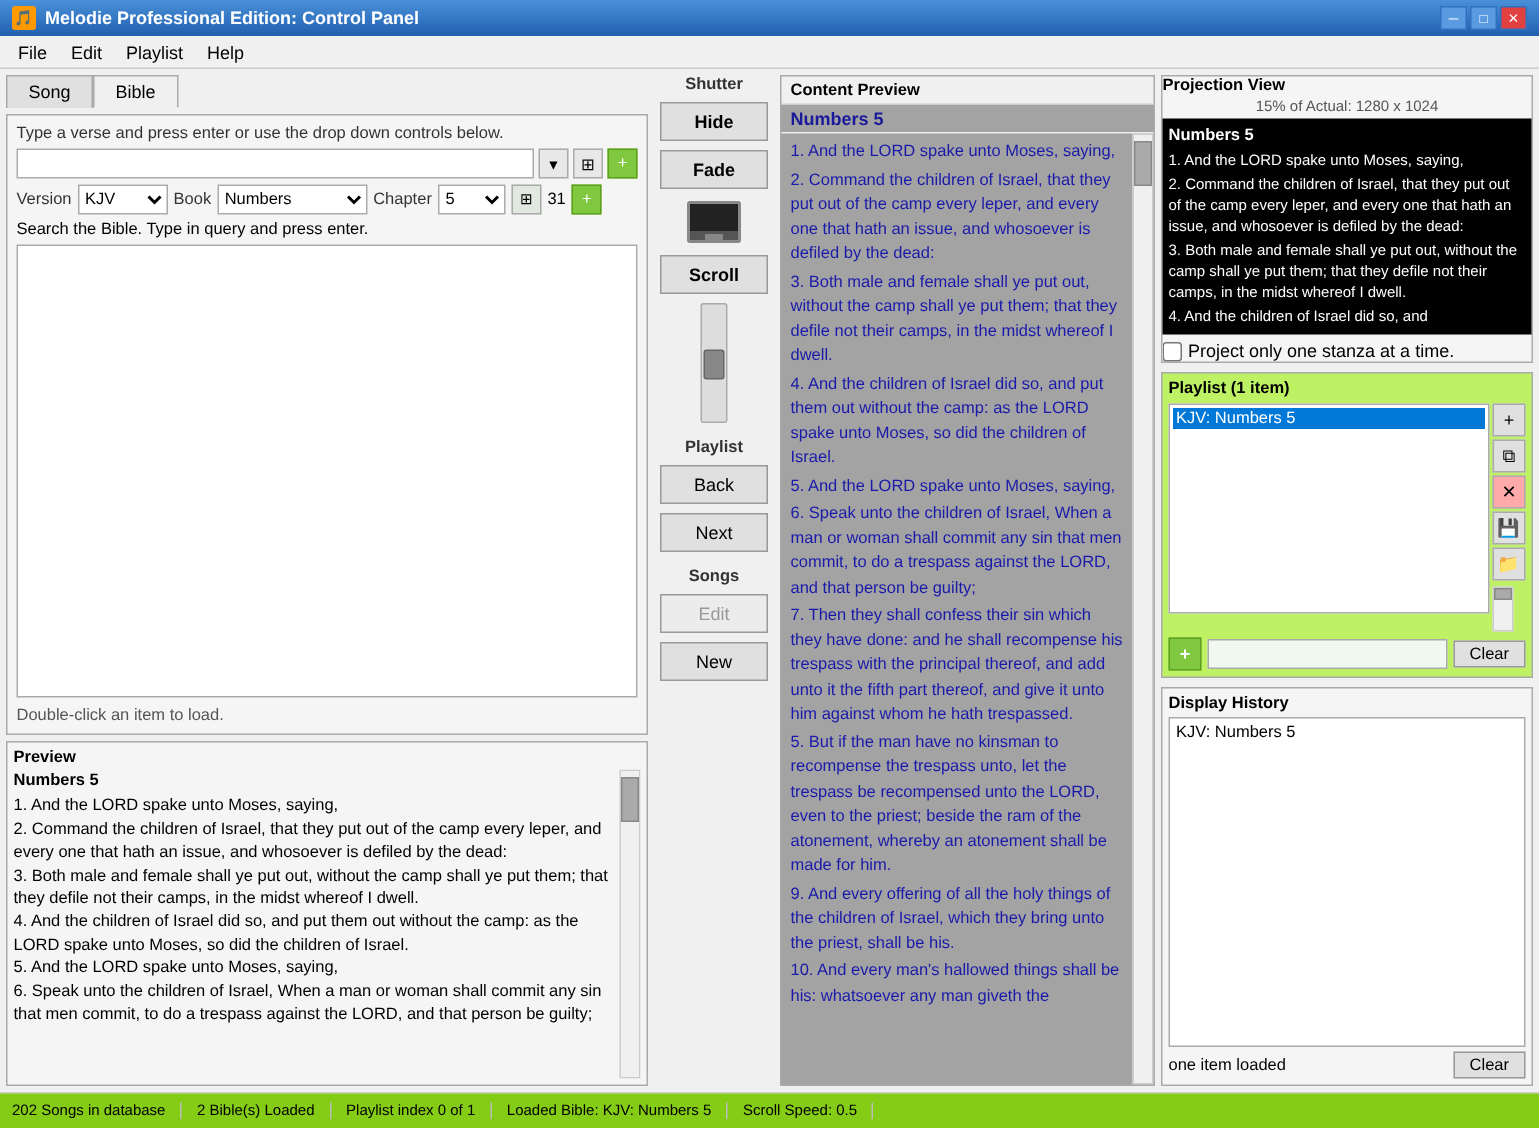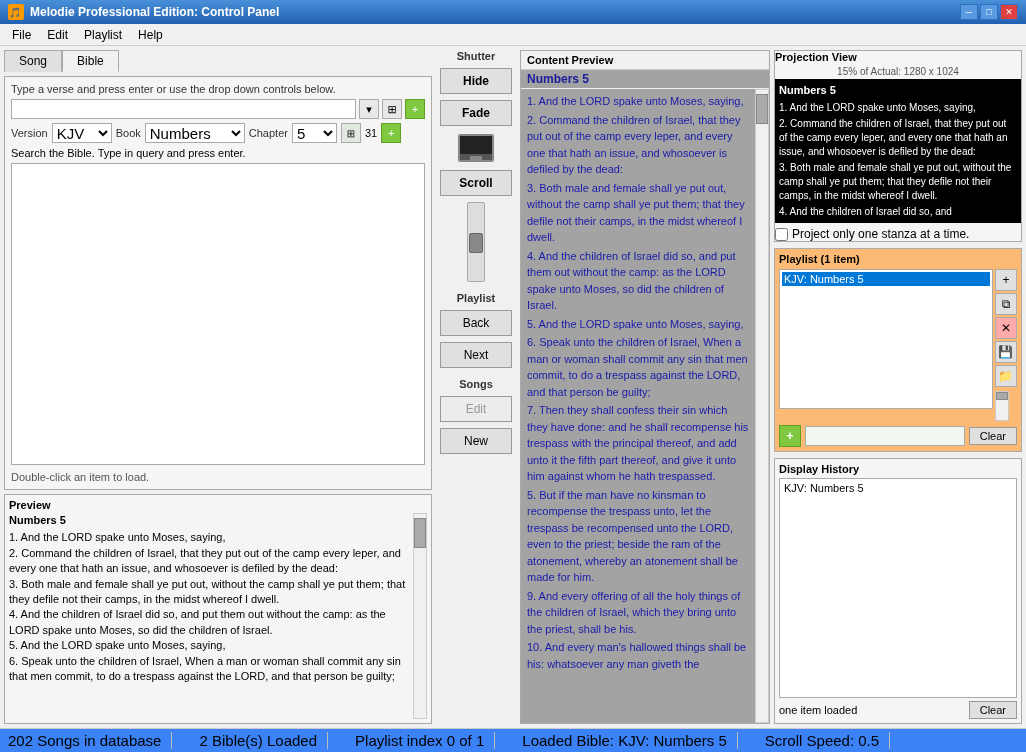--- a/index.html
+++ b/index.html
@@ -123,21 +123,21 @@
     }
     .icon-btn.green { background: #80c840; color: white; border-color: #60a020; }
     .selectors-row {
       display: flex;
       align-items: center;
       gap: 4px;
     }
     .label-sm { font-size: 11px; color: #333; }
     select {
       height: 20px;
-      font-size: 15px;
+      font-size: 11px;
       border: 1px solid #aaa;
       background: white;
     }
     .select-version { width: 60px; }
     .select-book { width: 100px; }
     .select-chapter { width: 45px; }
     .verse-count { font-size: 11px; }
     .icon-btn-small {
       width: 20px; height: 20px;
       font-size: 10px;
@@ -288,21 +288,21 @@
     .proj-title { font-weight: bold; font-size: 11px; margin-bottom: 3px; }
     .proj-text { font-size: 10px; }
     .proj-checkbox-row {
       display: flex;
       align-items: center;
       gap: 4px;
       margin-top: 4px;
     }
     .playlist-section {
       border: 1px solid #aaa;
-      background: #fdba74;
+      background: #bef264;
       padding: 4px;
       display: flex;
       flex-direction: column;
       gap: 4px;
     }
     .playlist-header { font-size: 11px; font-weight: bold; }
     .playlist-list-area {
       display: flex;
       gap: 2px;
     }
@@ -370,28 +370,28 @@
     }
     .hist-status-row {
       display: flex;
       align-items: center;
       justify-content: space-between;
       margin-top: 3px;
     }
     .hist-status { font-size: 11px; }
     
     .status-bar {
-      background: #3b82f6;
+      background: #84cc16;
       border-top: 1px solid #ccc;
       height: 24px;
       display: flex;
       align-items: center;
       padding: 0 8px;
-      gap: 17px;
-      font-size: 15px;
+      gap: 0;
+      font-size: 10px;
     }
     .status-item {
       padding: 0 10px;
       border-right: 1px solid #bbb;
     }
     .status-item:first-child { padding-left: 0; }
     .scrollbar-y {
       width: 14px;
       background: #f0f0f0;
       border: 1px solid #ccc;

